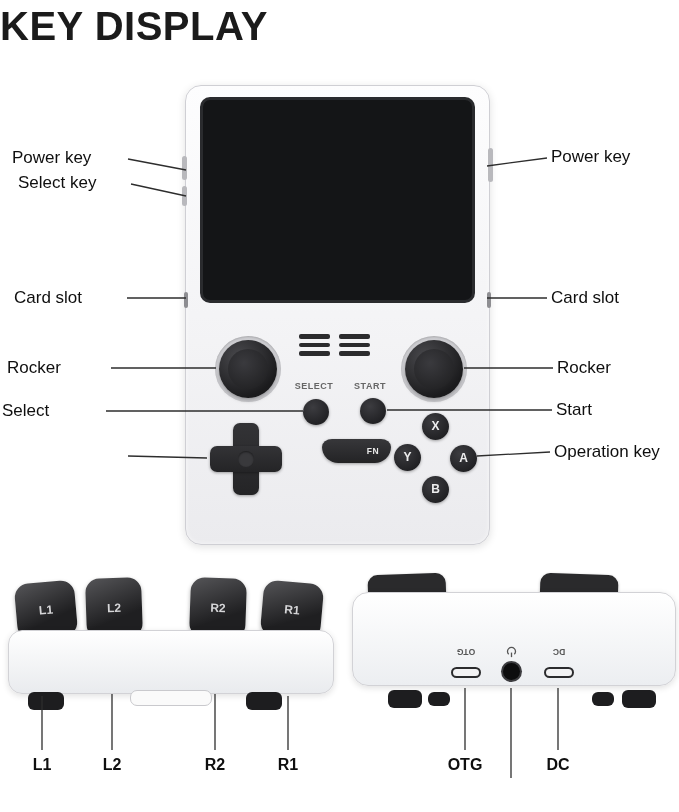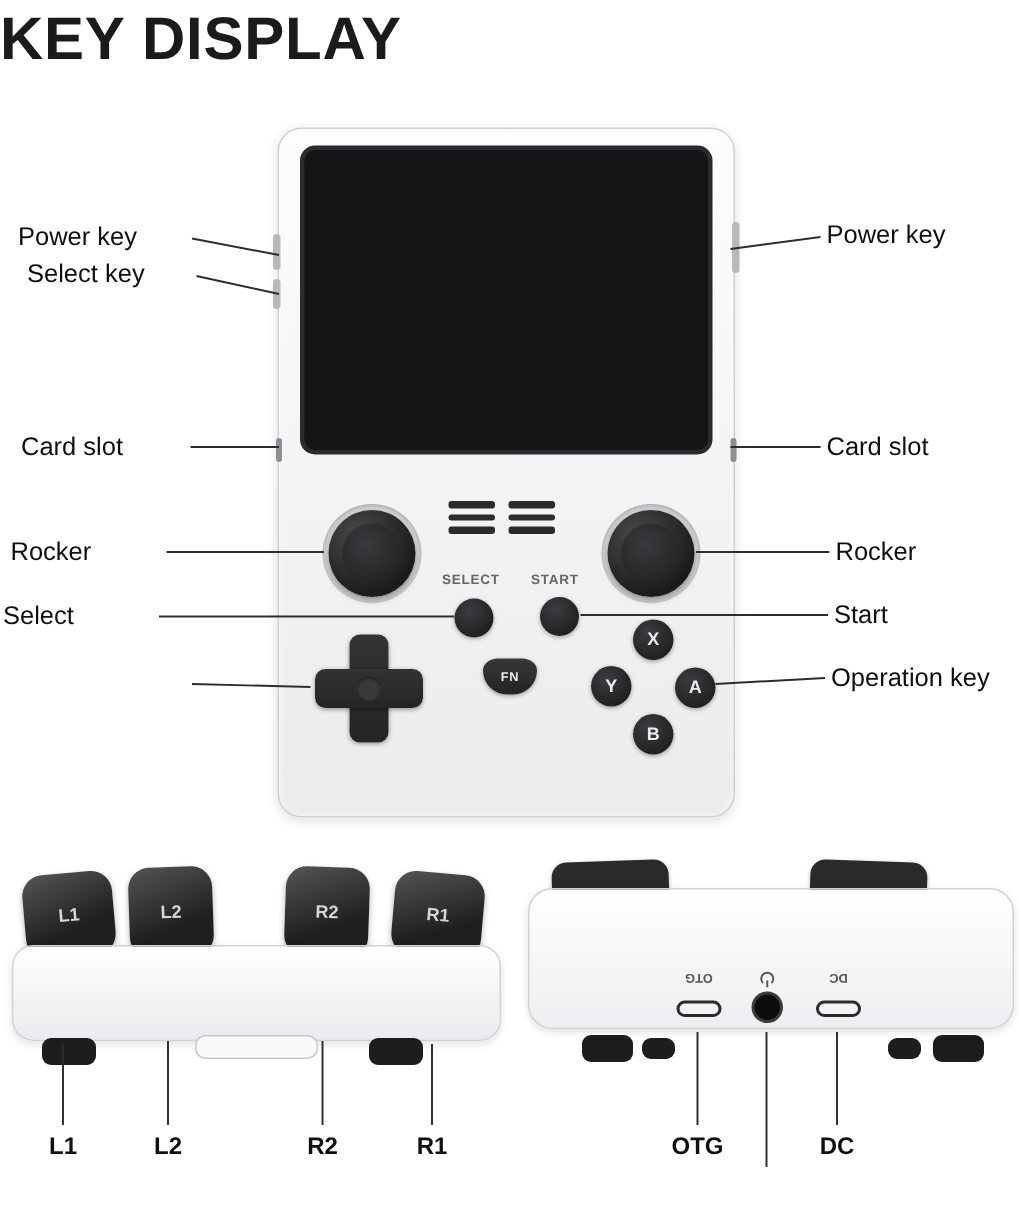--- a/index.html
+++ b/index.html
@@ -48,21 +48,21 @@
   .dpad-v,.dpad-h{position:absolute;background:linear-gradient(180deg,#333336,#242426);border-radius:7px;
                   box-shadow:0 1px 3px rgba(0,0,0,.35);}
   .dpad-v{left:47px;top:337px;width:26px;height:72px;}
   .dpad-h{left:24px;top:360px;width:72px;height:26px;}
   .dpad-c{position:absolute;left:52px;top:365px;width:16px;height:16px;border-radius:50%;
           background:#39393c;box-shadow:inset 0 1px 2px rgba(0,0,0,.5);}
   .fn-btn{position:absolute;left:136px;top:353px;width:36px;height:24px;
           background:linear-gradient(180deg,#37373a,#232325);
           border-radius:10px 10px 16px 16px / 8px 8px 16px 16px;
           color:#e8e8e8;font-size:8.5px;font-weight:700;letter-spacing:.5px;
-          display:flex;align-items:center;justify-content:center;box-shadow:0 1px 3px rgba(0,0,0,.35);}
+          display:flex;align-items:center;justify-content:center;box-shadow:0 1px 3px rgba(0,0,0,.35);padding-left:33px;}
 
   
   .tv-btn{position:absolute;background:linear-gradient(160deg,#555558 0%,#1f1f21 65%);
           border-radius:14px;z-index:1;color:#d6d6d8;font-size:12px;font-weight:700;
           display:flex;align-items:center;justify-content:center;box-shadow:0 2px 4px rgba(0,0,0,.3);}
   .tv-body{position:absolute;left:8px;top:630px;width:324px;height:62px;border-radius:14px;
            background:linear-gradient(180deg,#ffffff,#e9ebee);border:1px solid #d2d2d6;z-index:2;
            box-shadow:0 2px 6px rgba(0,0,0,.12);}
   .foot{position:absolute;background:#1d1d1f;border-radius:6px;z-index:3;}
   .plate{position:absolute;background:#fafafa;border:1px solid #c9c9cd;border-radius:7px;z-index:3;}

